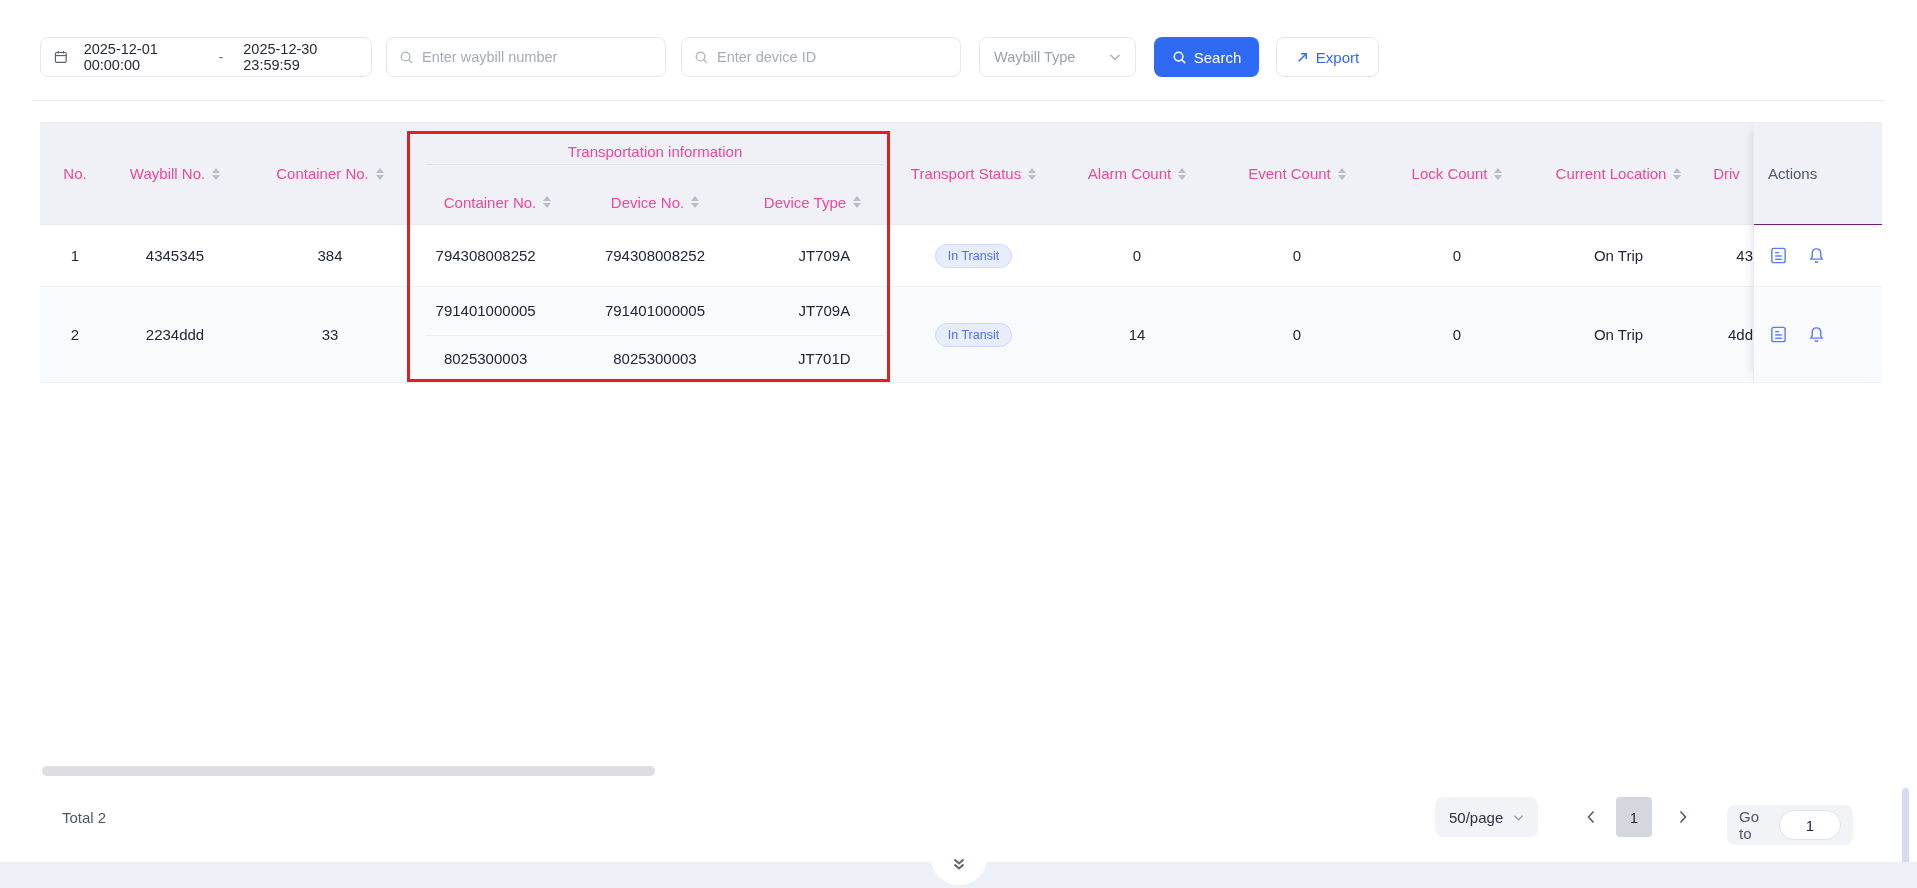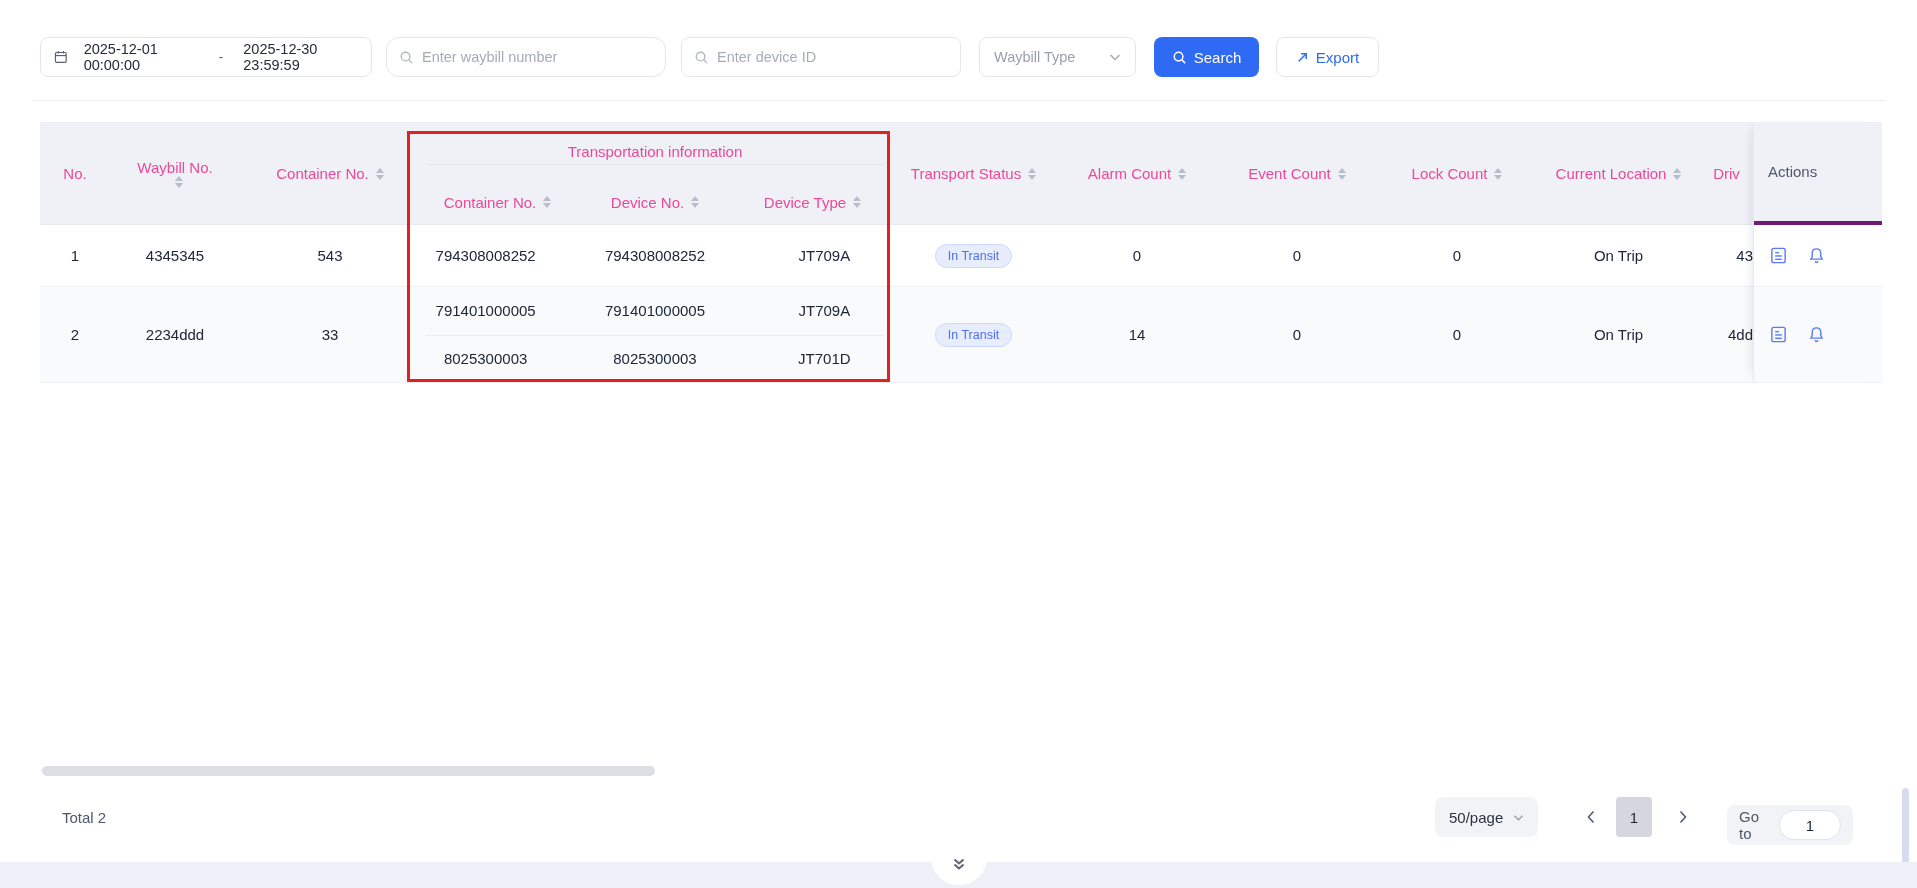--- a/index.html
+++ b/index.html
@@ -14,21 +14,21 @@
 
   
   .ctl {
     position:absolute; top:37px; height:40px;
     border:1px solid #e4e7ed; border-radius:8px; background:#fff;
     display:flex; align-items:center; font-size:14.5px;
   }
   .date-range { left:40px; width:332px; padding:0 13px; gap:16px; color:#262c38; cursor:pointer; }
   .date-range .sep { color:#6b7280; margin:0 4px; }
   .input-wrap { padding:0 12px; gap:8px; }
-  .input-wrap.waybill { left:386px; width:280px;border-radius:13px; }
+  .input-wrap.waybill { left:386px; width:280px; }
   .input-wrap.device  { left:681px; width:280px; }
   .input-wrap input {
     border:none; outline:none; flex:1; font-size:14.5px;
     font-family:"Liberation Sans",sans-serif; color:#262c38; background:transparent;
   }
   .input-wrap input::placeholder { color:#a6abb8; }
   .select { left:979px; width:157px; padding:0 14px; justify-content:space-between; color:#9aa0ad; cursor:pointer; }
   .btn {
     position:absolute; top:37px; height:40px; border-radius:8px;
     display:flex; align-items:center; justify-content:center; gap:7px;
@@ -42,21 +42,21 @@
   .ph-icon { color:#b3b8c2; }
 
   
   .table { position:absolute; left:40px; top:122px; width:1842px; height:640px; }
   .thead-bg { position:absolute; left:0; top:0; width:1842px; height:103px; background:#eff1f6; border-bottom:1px solid #e6e9ef; }
   .th {
     position:absolute; top:0; height:103px; display:flex; align-items:center; justify-content:center;
     font-size:15px; color:#ec4899; z-index:1;
   }
   .c-no { left:0; width:70px; }
-  .c-wb { left:70px; width:130px;flex-direction:column; }
+  .c-wb { left:70px; width:130px; }
   .c-cn { left:200px; width:180px; }
   .c-grp { left:380px; width:470px; }
   .c-st { left:850px; width:167px; }
   .c-al { left:1017px; width:160px; }
   .c-ev { left:1177px; width:160px; }
   .c-lk { left:1337px; width:160px; }
   .c-lc { left:1497px; width:163px; }
   .c-dr { left:1660px; width:53px; justify-content:center; }
 
   .th-group { flex-direction:column; align-items:stretch; justify-content:flex-start; }
@@ -89,21 +89,21 @@
     display:inline-flex; align-items:center; padding:4px 12px; border-radius:13px;
     background:#e8edfe; border:1px solid #cdd8fc; color:#4e6ef3; font-size:12.5px;
   }
 
   
   .fixed-col {
     position:absolute; left:1713px; top:0; width:129px; height:261px;
     border-left:1px solid #e8eaf0; background:#fff; z-index:2;
     box-shadow:-8px 0 10px -8px rgba(31,41,61,.14);
   }
-  .fc-head { height:103px; background:#eff1f6; display:flex; align-items:center; padding-left:14px; color:#4d5869; font-size:15px; border-bottom:4px solid #701a75; }
+  .fc-head { height:103px; background:#eff1f6; display:flex; align-items:center; padding-left:14px; color:#4d5869; font-size:15px; border-bottom:1px solid #701a75; }
   .fc-row { display:flex; align-items:center; padding-left:14px; gap:18px; border-bottom:1px solid #eff1f4; }
   .fc-r1 { height:62px; background:#fff; }
   .fc-r2 { height:96px; background:#f9fafb; }
   .icon-btn { width:20px; height:20px; color:#5b7cfa; cursor:pointer; display:flex; align-items:center; justify-content:center; }
 
   .red-box { position:absolute; left:367px; top:9px; width:483px; height:251px; border:3px solid #e02121; z-index:5; pointer-events:none; }
 
   
   .hscroll-thumb { position:absolute; left:42px; top:766px; width:613px; height:10px; border-radius:5px; background:#dcdee3; cursor:grab; }
   .vscroll-thumb { position:absolute; left:1902px; top:788px; width:7px; height:84px; border-radius:4px; background:#d6dcee; cursor:grab; }
@@ -271,21 +271,21 @@
         <i class="sd"></i>
       </span>
   </div>
   <div class="th c-dr">
     <span>Driv</span>
   </div>
 
   <div class="tr tr1">
     <div class="td c-no">1</div>
     <div class="td c-wb">4345345</div>
-    <div class="td c-cn">543</div>
+    <div class="td c-cn">384</div>
     <div class="tgroup">
       <div class="tsub-row">
         <div class="w1">794308008252</div>
         <div class="w2">794308008252</div>
         <div class="w3">JT709A</div>
       </div>
     </div>
     <div class="td c-st">
       <span class="badge">In Transit</span>
     </div>

